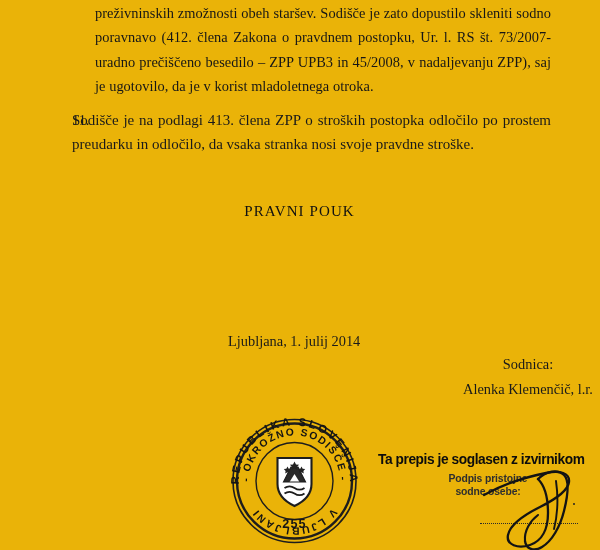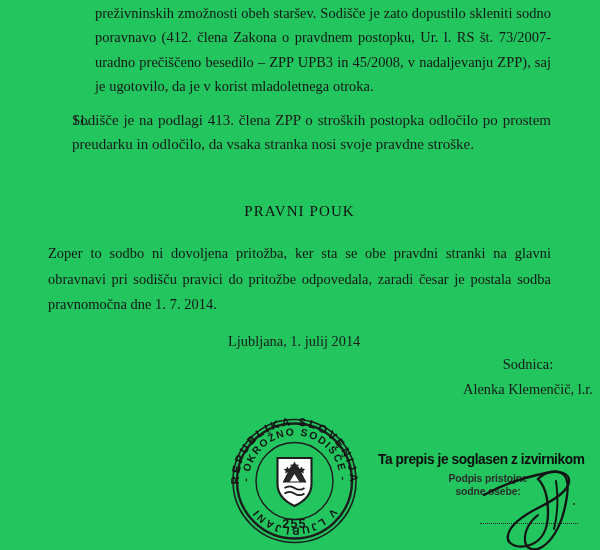--- a/index.html
+++ b/index.html
@@ -13,21 +13,21 @@
     position: relative;
     overflow: hidden;
     font-family: "Liberation Serif", "DejaVu Serif", serif;
     color: #1a1a1a;
     -webkit-font-smoothing: antialiased;
   }
 
   .page {
     position: absolute;
     inset: 0;
-    background: #22c55e;
+    background: #eab308;
   }
 
   
   .para {
     position: absolute;
     text-align: justify;
     font-size: 14.4px;
     line-height: 24.4px;
     letter-spacing: 0.05px;
     color: #161616;
@@ -179,21 +179,20 @@
 
   <div class="para" id="para-continuation">preživninskih zmožnosti obeh staršev. Sodišče je zato dopustilo skleniti sodno poravnavo (412. člena Zakona o pravdnem postopku, Ur. l. RS št. 73/2007-uradno prečiščeno besedilo – ZPP UPB3 in 45/2008, v nadaljevanju ZPP), saj je ugotovilo, da je v  korist mladoletnega otroka.</div>
 
   <div class="numbered-item">
     <span class="marker">11.</span>
     <div class="item-body">Sodišče je na podlagi 413. člena ZPP o stroških postopka odločilo po prostem preudarku in odločilo, da vsaka stranka nosi svoje pravdne stroške.</div>
   </div>
 
   <div id="heading-pravni-pouk">PRAVNI POUK</div>
 
-  <div class="para" id="para-appeal">Zoper to sodbo ni dovoljena pritožba, ker sta se obe pravdni stranki na glavni obravnavi pri sodišču pravici do pritožbe odpovedala, zaradi česar je postala sodba pravnomočna dne 1. 7. 2014.</div>
 
   <div id="place-date">Ljubljana, 1. julij 2014</div>
 
   <div class="sig-line" id="sig-role">Sodnica:</div>
   <div class="sig-line" id="sig-name">Alenka Klemenčič, l.r.</div>
 
   <div id="official-seal">
     <svg width="145" height="140" viewBox="0 0 145 140" aria-hidden="true">
       <defs>
         <path id="ringOuter" d="M 72.5,127 m -56,0 a 56,56 0 1,1 112,0 a 56,56 0 1,1 -112,0"></path>

